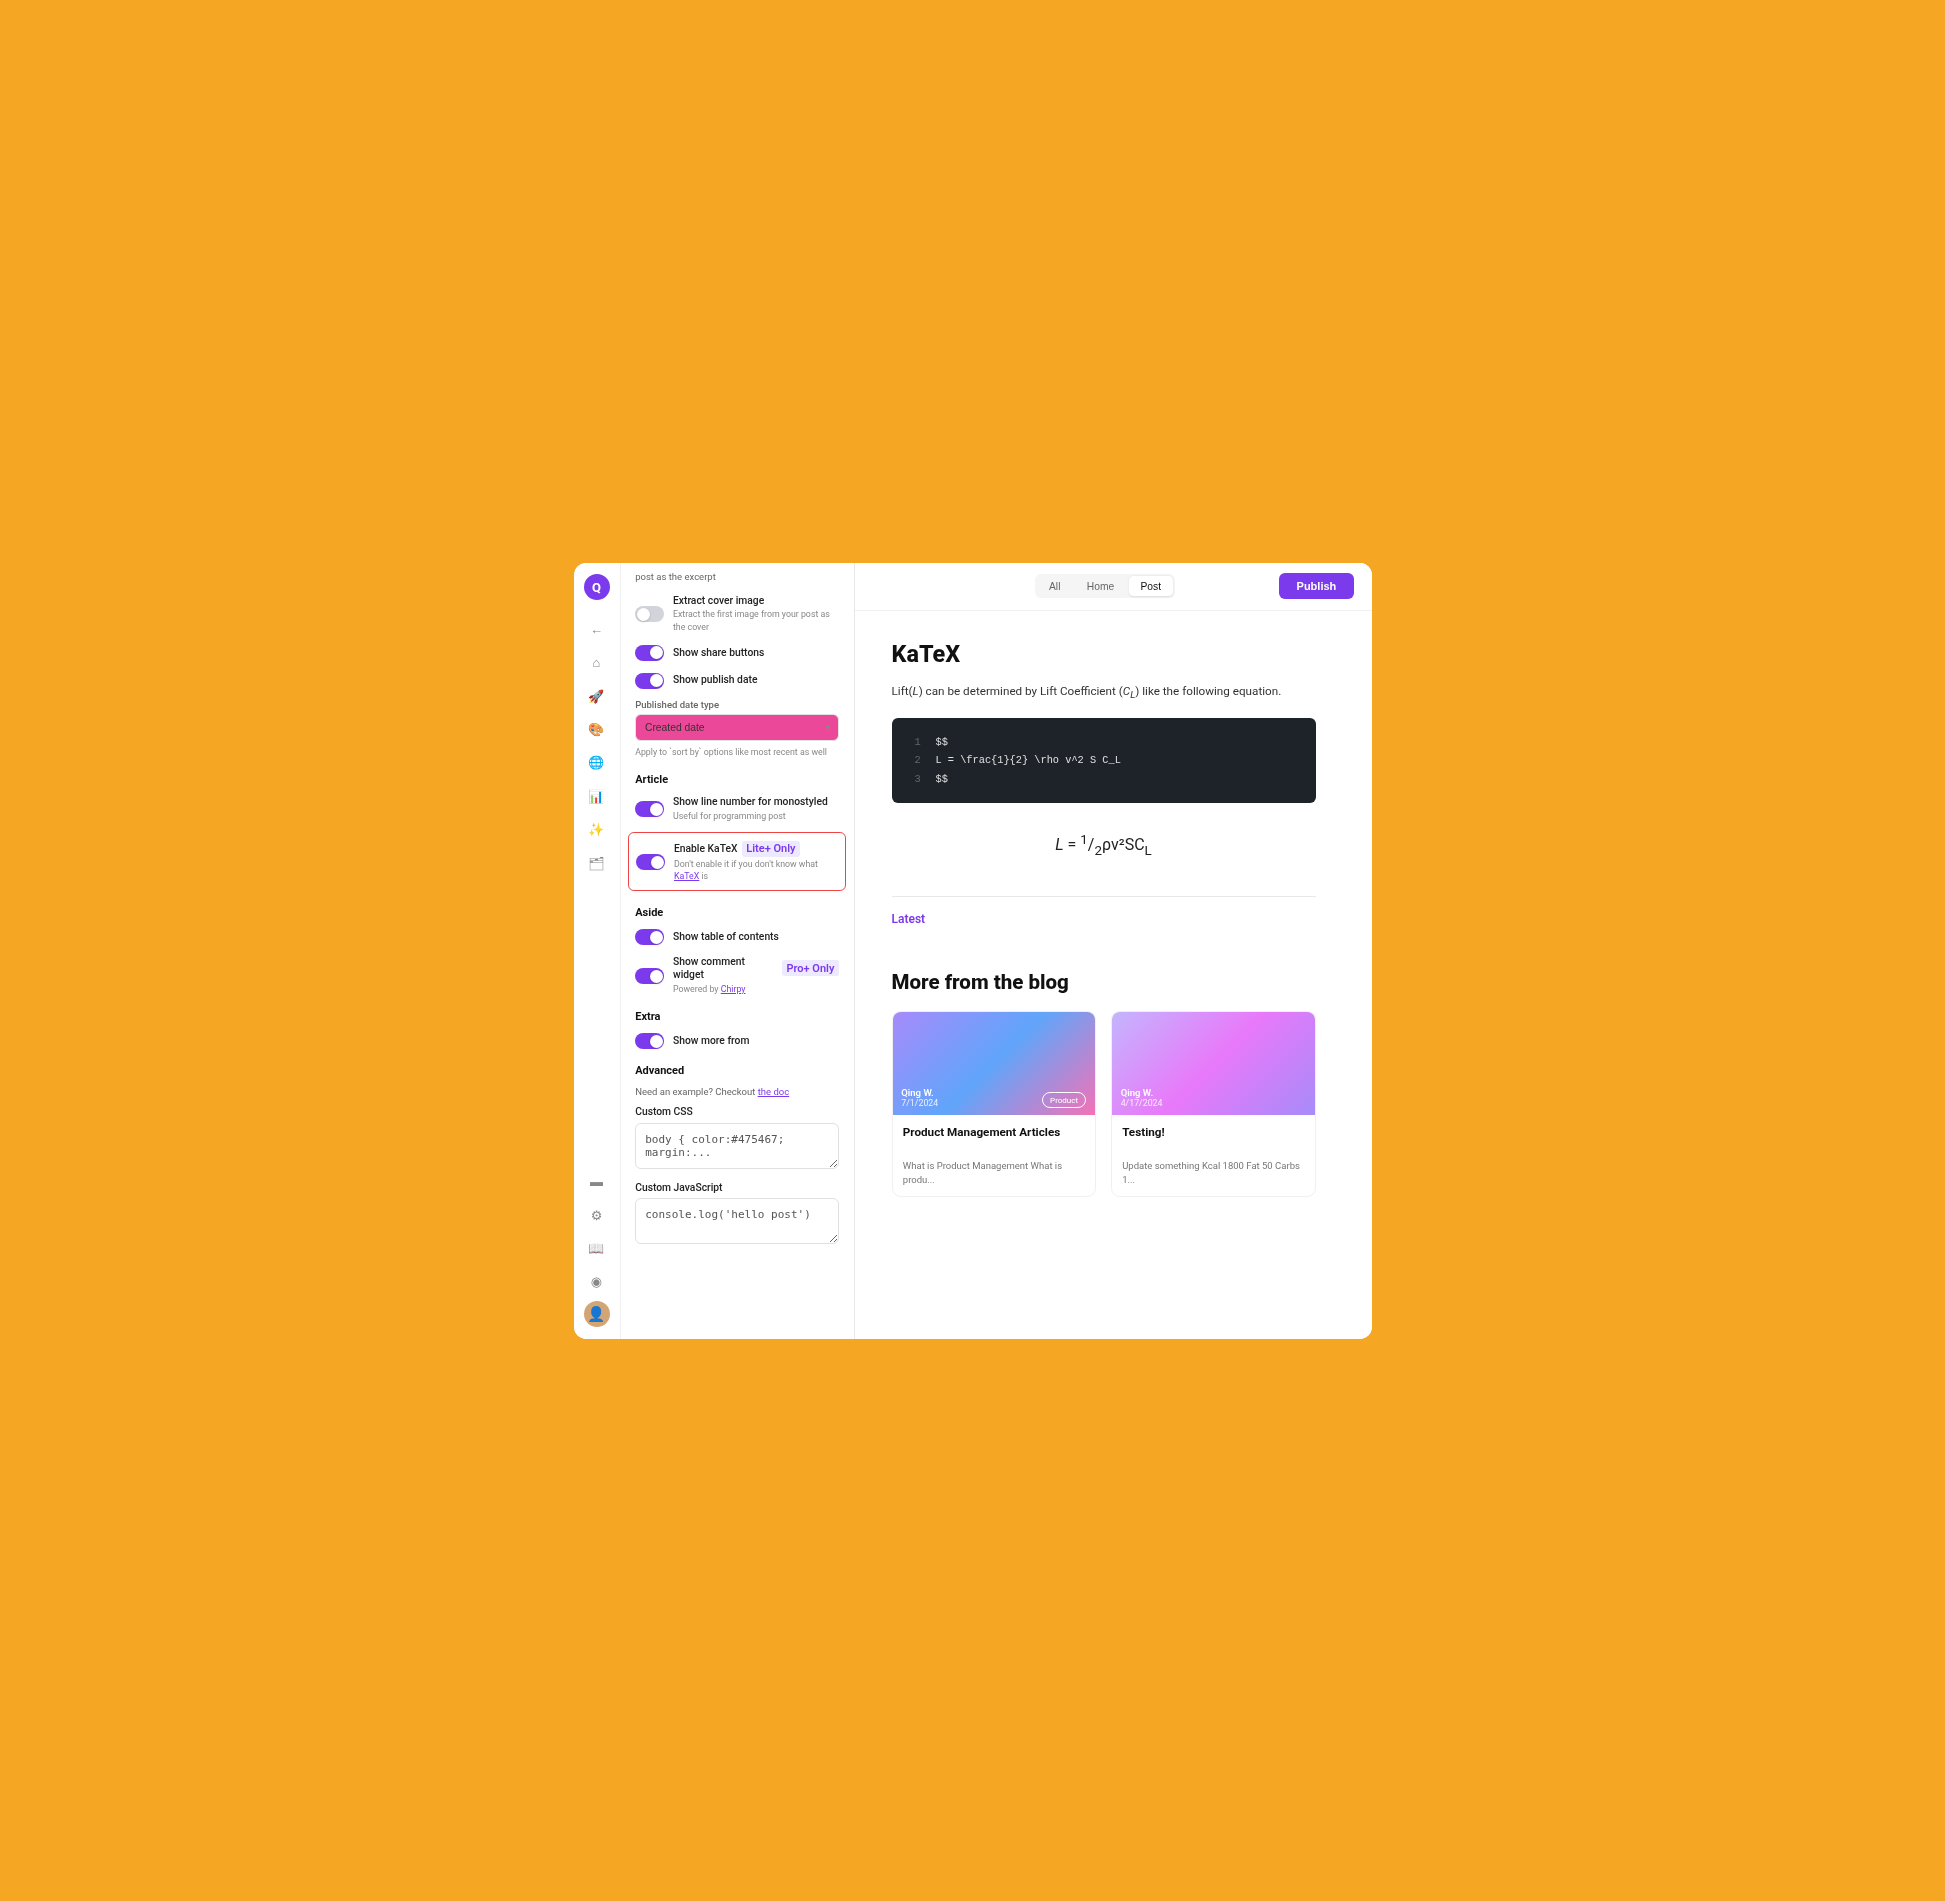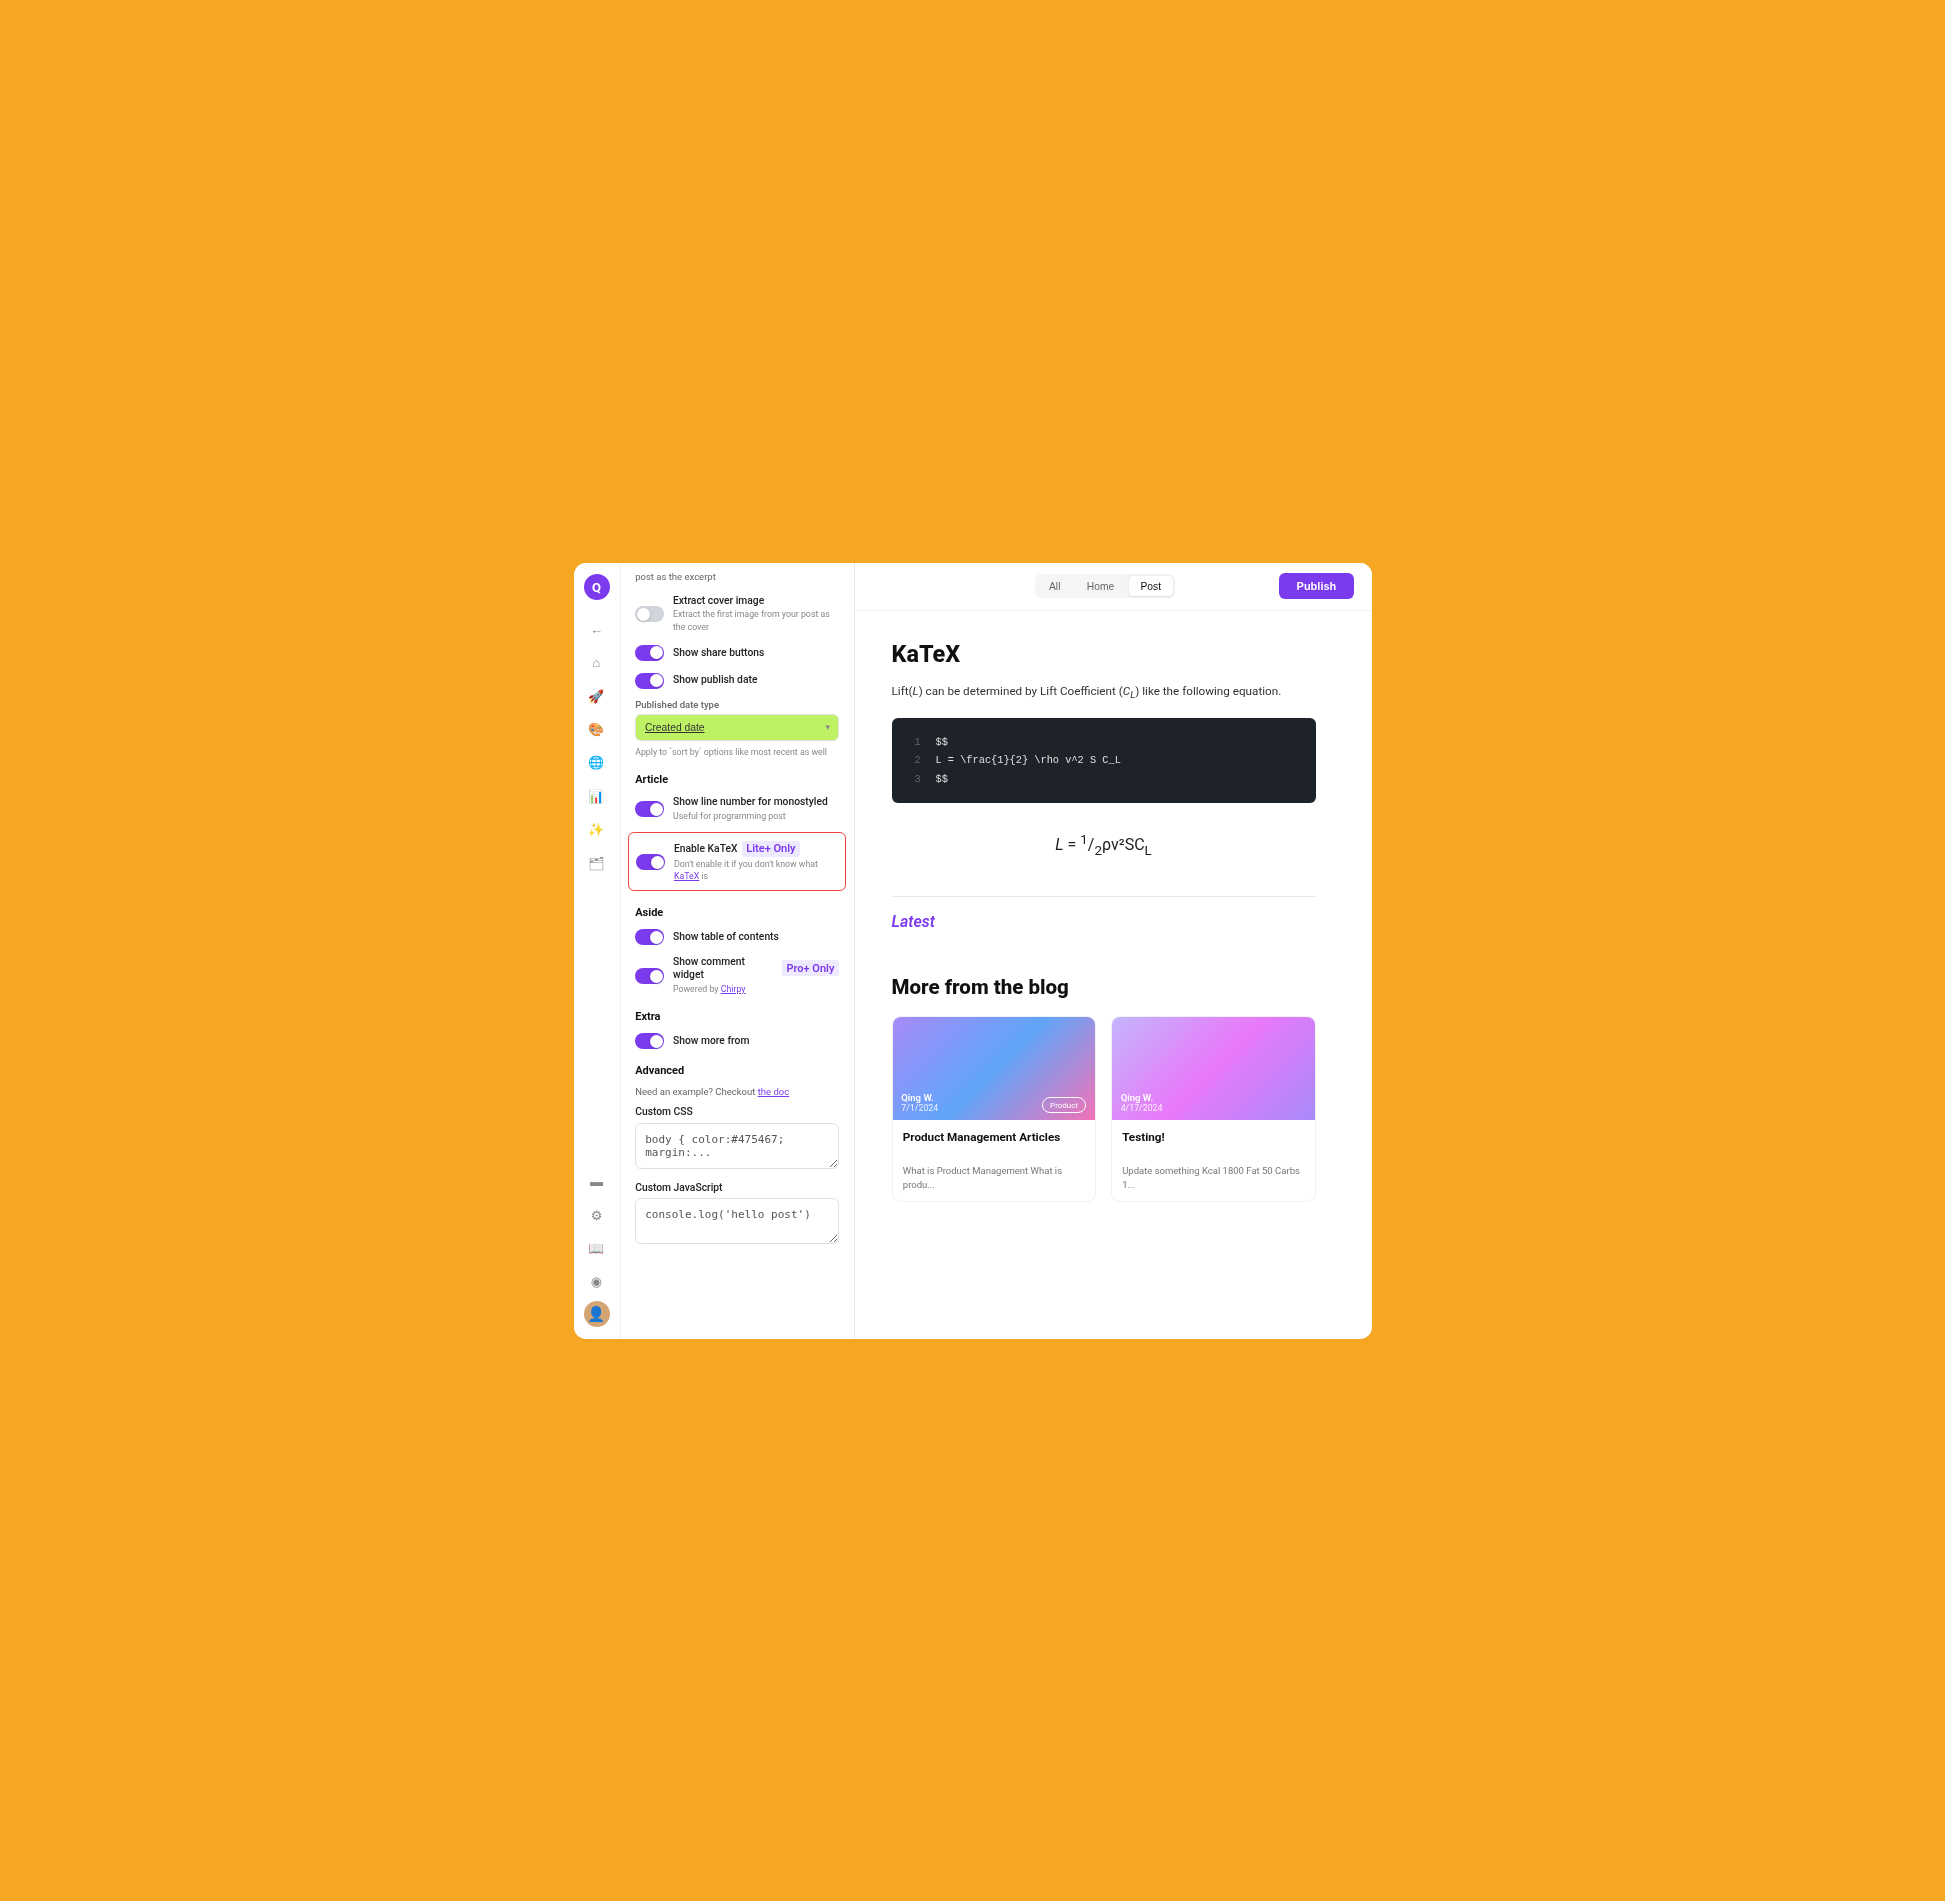--- a/index.html
+++ b/index.html
@@ -179,24 +179,23 @@
       position: relative;
       margin-bottom: 5.9px;
     }
     .select-box {
       width: 100%;
       padding: 6.6px 26px 6.6px 8.8px;
       border: 0.7px solid #e0e0e0;
       border-radius: 5.9px;
       font-size: 10.3px;
       color: #333;
-      background: #bef264;
+      background: #ec4899;
       appearance: none;
       cursor: pointer;
-      text-decoration: underline;
     }
     .select-arrow {
       position: absolute;
       right: 8.8px;
       top: 50%;
       transform: translateY(-50%);
       color: #888;
       pointer-events: none;
       font-size: 8.8px;
     }
@@ -316,24 +315,23 @@
     .line-code { color: #e0e0e0; }
     .math-display {
       text-align: center;
       font-size: 16px;
       padding: 11.7px 0 23.4px 0;
       color: #222;
     }
     .divider { border: none; border-top: 0.7px solid #e8e8e8; margin: 14.7px 0; }
     .latest-tag {
       color: #7c3aed;
-      font-size: 16px;
+      font-size: 12px;
       font-weight: 600;
       margin-bottom: 5.9px;
-      font-style: italic;
     }
     .more-title {
       font-size: 20.5px;
       font-weight: 800;
       color: #111;
       margin-bottom: 17.6px;
       margin-top: 44px;
     }
     .cards-grid {
       display: grid;

